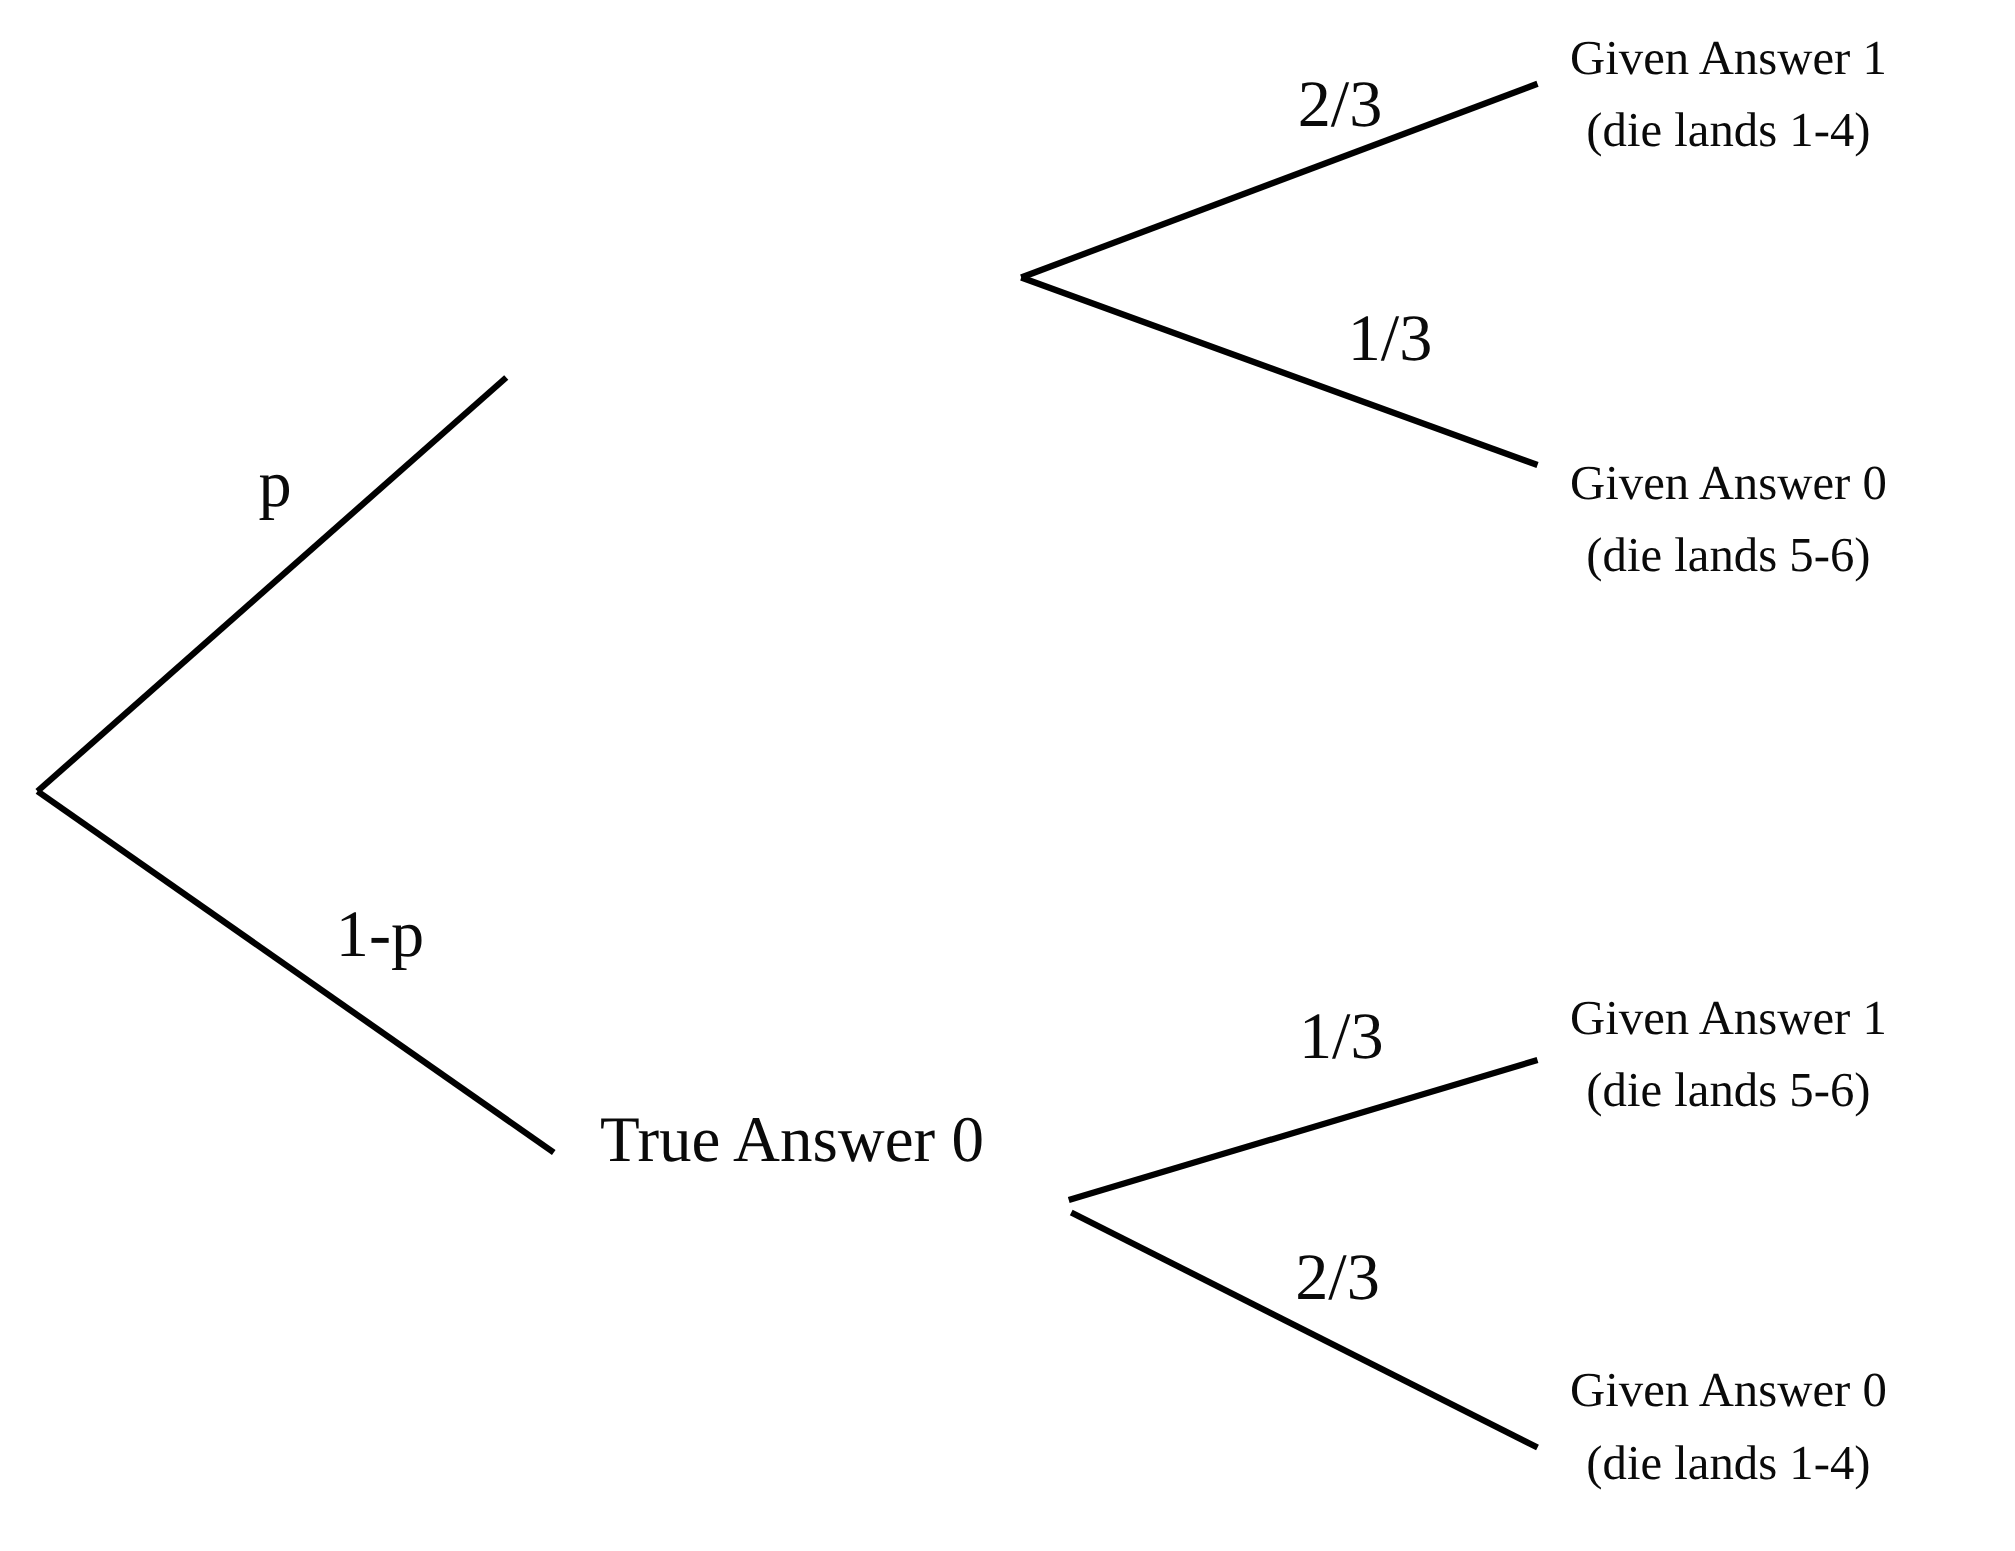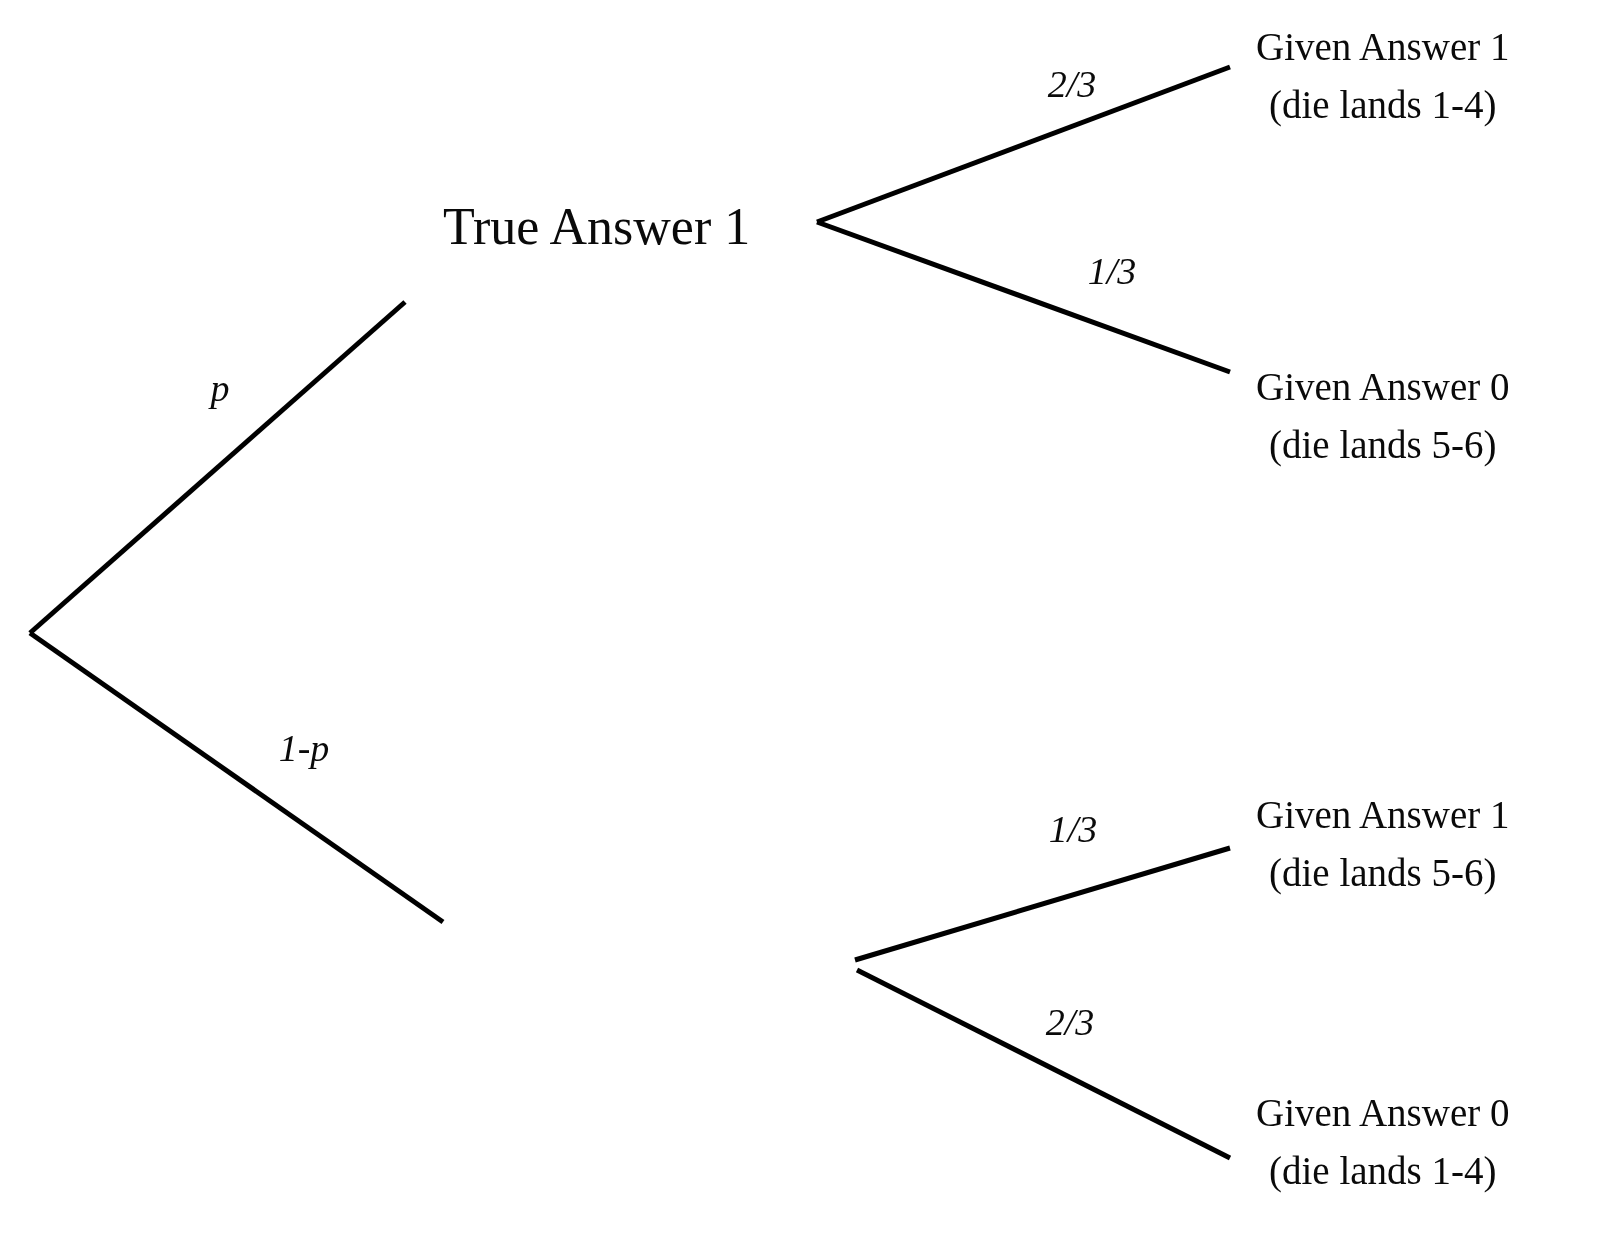--- a/index.html
+++ b/index.html
@@ -25,23 +25,22 @@
   }
   .node-label {
     position: absolute;
     font-size: 52px;
     line-height: 58px;
     white-space: nowrap;
     color: #0a0a0a;
   }
   .prob-label {
     position: absolute;
-    font-size: 38px;
+    font-size: 53px;
     line-height: 52px;
-    font-style: italic;
     white-space: nowrap;
     transform: translate(-50%, -50%);
     color: #0a0a0a;
   }
   .leaf-label {
     position: absolute;
     font-size: 39px;
     line-height: 58px;
     white-space: nowrap;
     color: #0a0a0a;
@@ -70,22 +69,22 @@
   <span class="prob-label" style="left:282px;  top:748px;margin-left:22px;">1-p</span>
 
   <span class="prob-label" style="left:1072px; top:84px;">2/3</span>
 
   <span class="prob-label" style="left:1112px; top:271px;">1/3</span>
 
   <span class="prob-label" style="left:1073px; top:829px;">1/3</span>
 
   <span class="prob-label" style="left:1070px; top:1022px;">2/3</span>
 
-  <span class="node-label" style="left:443px; top:198px;">True Answer 1</span>
 
+  <span class="node-label" style="left:480px; top:884px;">True Answer 0</span>
 
   <div class="leaf-label" style="left:1256px; top:18px;">
     <span class="line1">Given Answer 1</span>
     <span class="line2">(die lands 1-4)</span>
   </div>
 
   <div class="leaf-label" style="left:1256px; top:358px;">
     <span class="line1">Given Answer 0</span>
     <span class="line2">(die lands 5-6)</span>
   </div>

